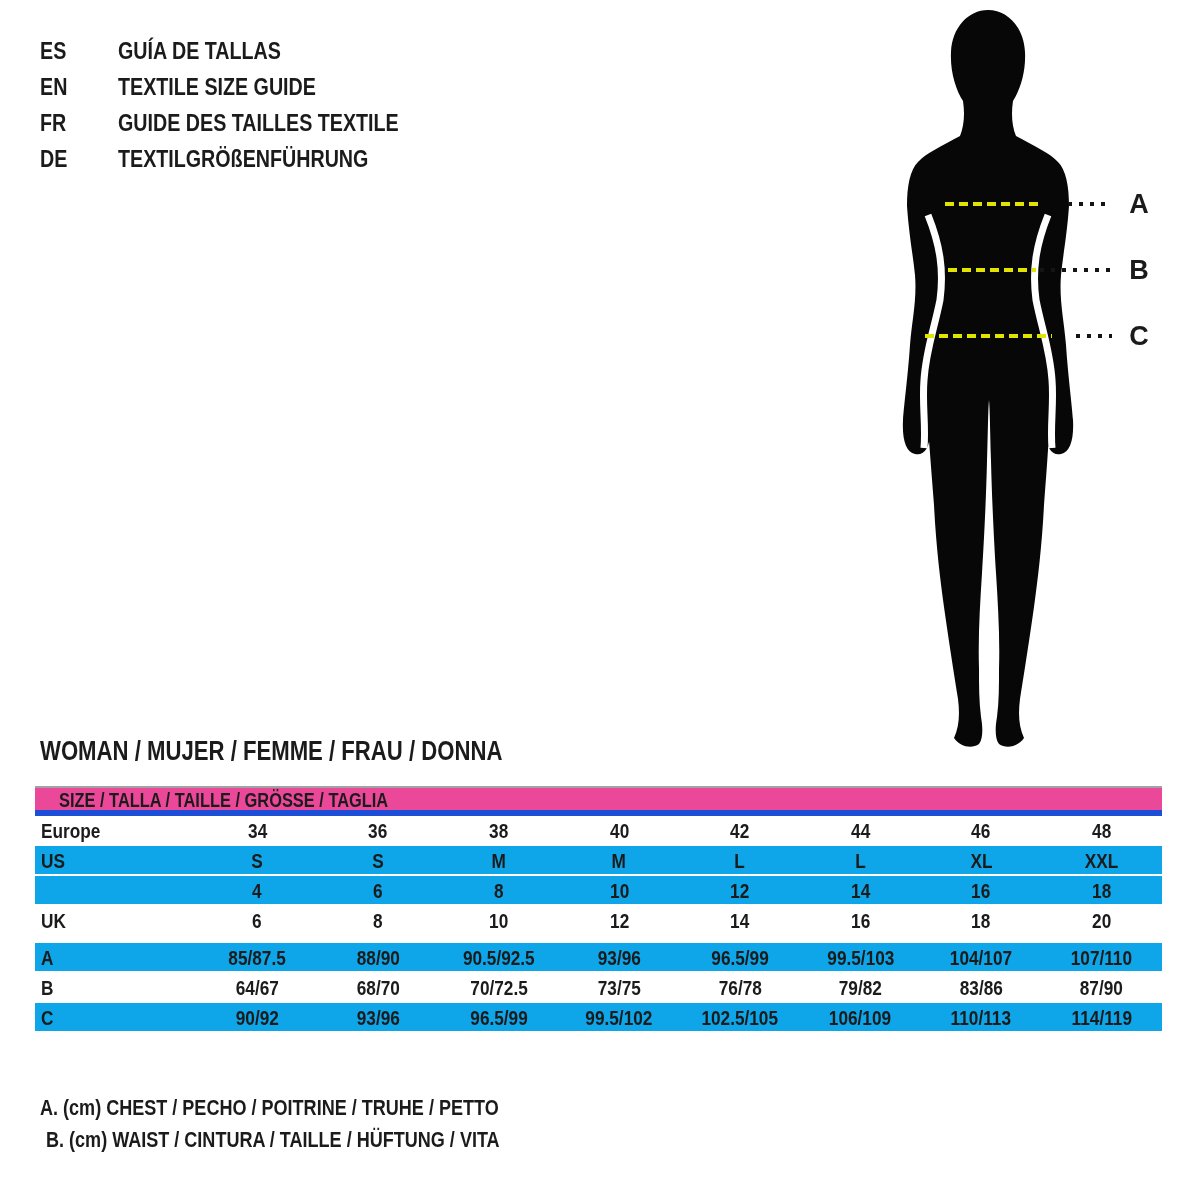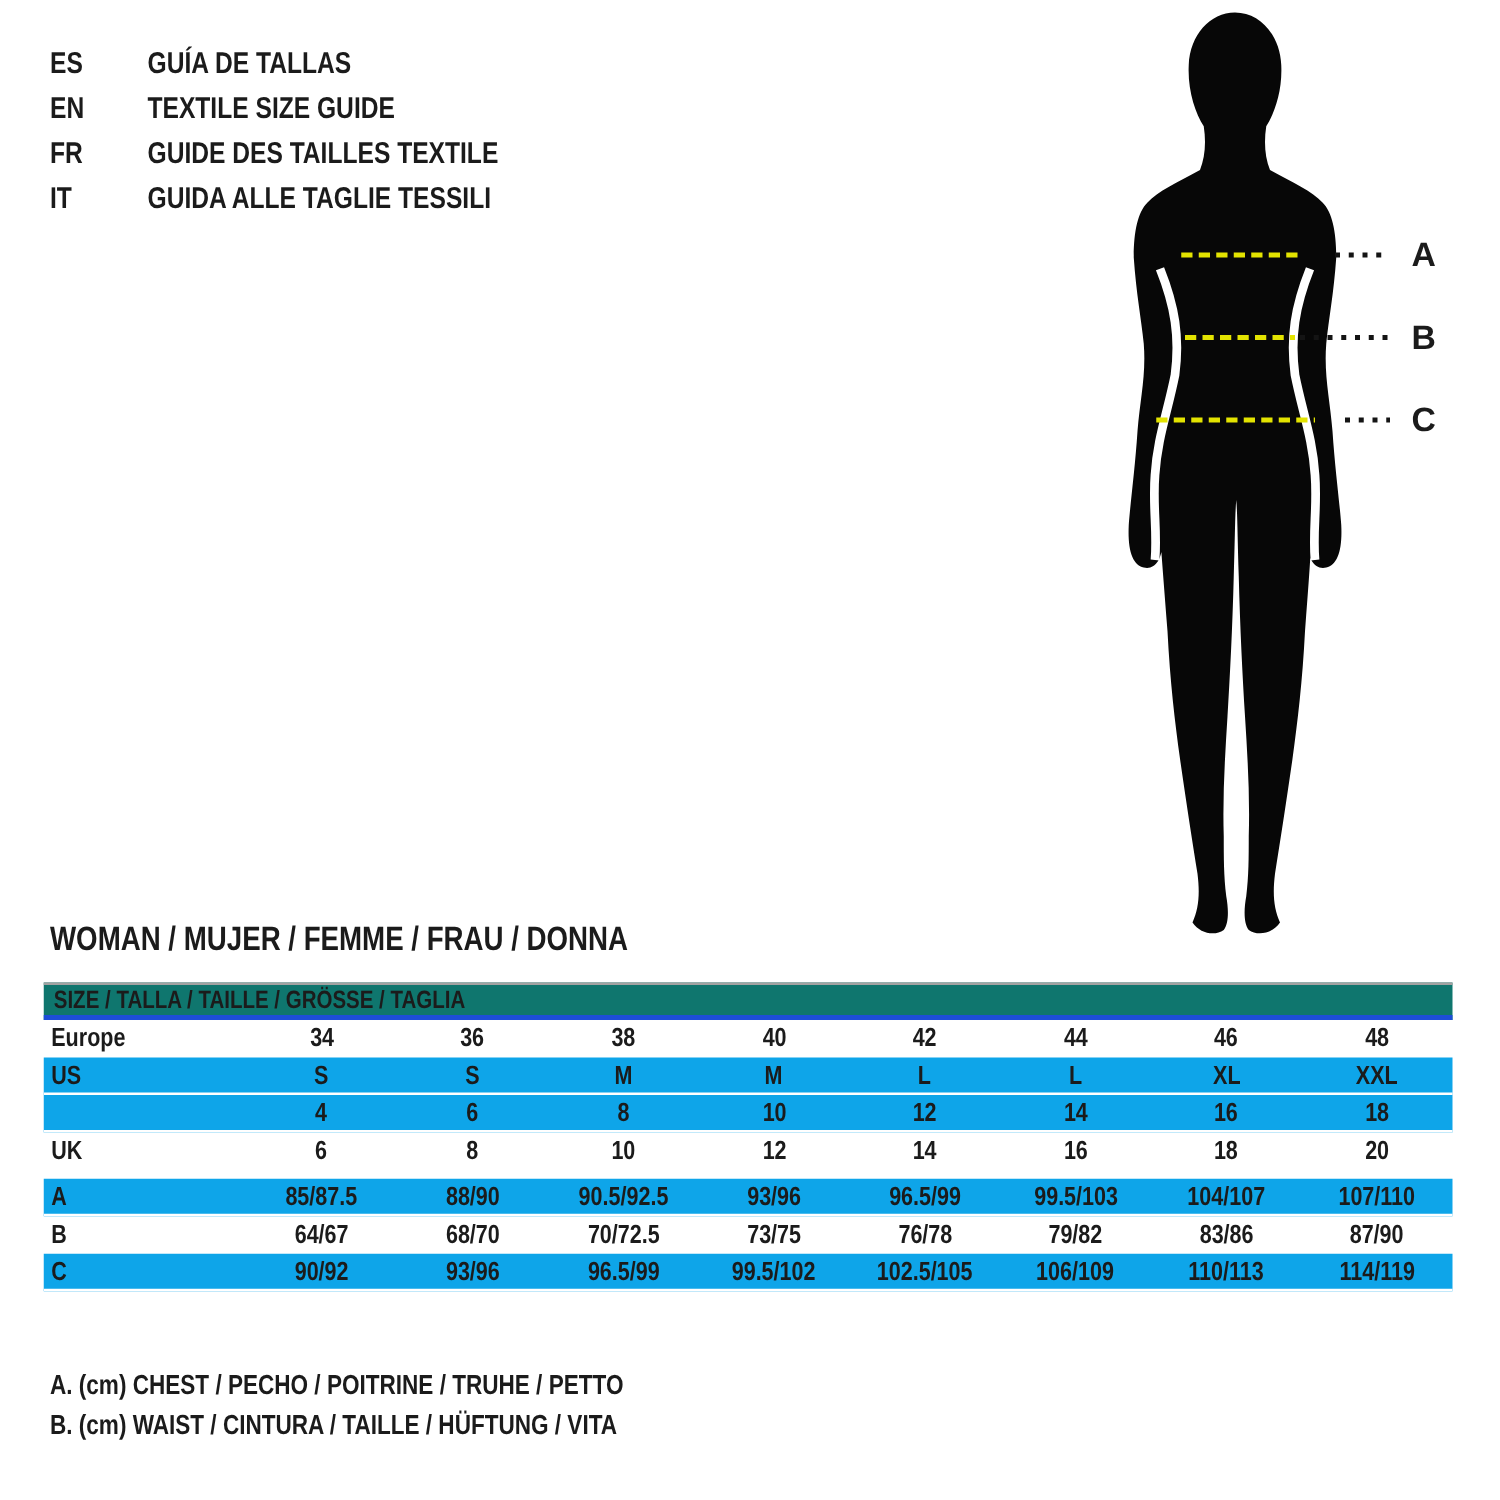--- a/index.html
+++ b/index.html
@@ -18,54 +18,54 @@
   .figure-svg{position:absolute;left:860px;top:0;pointer-events:none;}
   .marker{position:absolute;left:1118px;width:42px;text-align:center;font-size:27px;}
   .marker-a{top:189px;}
   .marker-b{top:255px;}
   .marker-c{top:321px;}
 
   .section-title{position:absolute;left:40px;top:736px;font-size:27px;}
 
   .size-table{position:absolute;left:35px;top:786px;width:1127px;font-size:21px;}
   .thead{
-    height:30px;line-height:25px;background:#0f766e;
-    border-top:2px solid #a2a2a2;border-bottom:4px solid #1d4ed8;
-    padding-left:8px;box-sizing:border-box;font-size:20px;
+    height:30px;line-height:25px;background:#ec4899;
+    border-top:2px solid #a2a2a2;border-bottom:6px solid #1d4ed8;
+    padding-left:24px;box-sizing:border-box;font-size:20px;
   }
   .trow{display:flex;height:30px;align-items:center;}
   .trow.gray{background:#0ea5e9;box-shadow:inset 0 -2px 0 #ffffff;}
   .trow.gap-top{margin-top:7px;}
   .row-label{width:162px;padding-left:6px;box-sizing:border-box;}
   .cell{flex:1;text-align:center;}
 
   .legend{position:absolute;left:40px;top:1092px;font-size:22px;}
-  .legend-line{height:32px;line-height:32px;}
+  .legend-line{height:32px;line-height:32px;text-align:right;}
 </style>
 </head>
 <body>
 
 <div class="canvas">
 
   <div class="langs">
     <div class="lang-row">
       <span class="lang-code"><span class="cx">ES</span></span>
       <span><span class="cx">GUÍA DE TALLAS</span></span>
     </div>
     <div class="lang-row">
       <span class="lang-code"><span class="cx">EN</span></span>
       <span><span class="cx">TEXTILE SIZE GUIDE</span></span>
     </div>
     <div class="lang-row">
       <span class="lang-code"><span class="cx">FR</span></span>
       <span><span class="cx">GUIDE DES TAILLES TEXTILE</span></span>
     </div>
     <div class="lang-row">
-      <span class="lang-code"><span class="cx">IT</span></span>
-      <span><span class="cx">GUIDA ALLE TAGLIE TESSILI</span></span>
+      <span class="lang-code"><span class="cx">DE</span></span>
+      <span><span class="cx">TEXTILGRÖßENFÜHRUNG</span></span>
     </div>
   </div>
 
   <svg class="figure-svg" width="300" height="760" viewBox="0 0 300 760">
     <path fill="#070707" d="
       M 128 10
       C 108 10, 92 28, 91 52
       C 90 72, 96 90, 103 101
       C 105 114, 104 126, 100 136
       C 82 146, 66 153, 58 162

